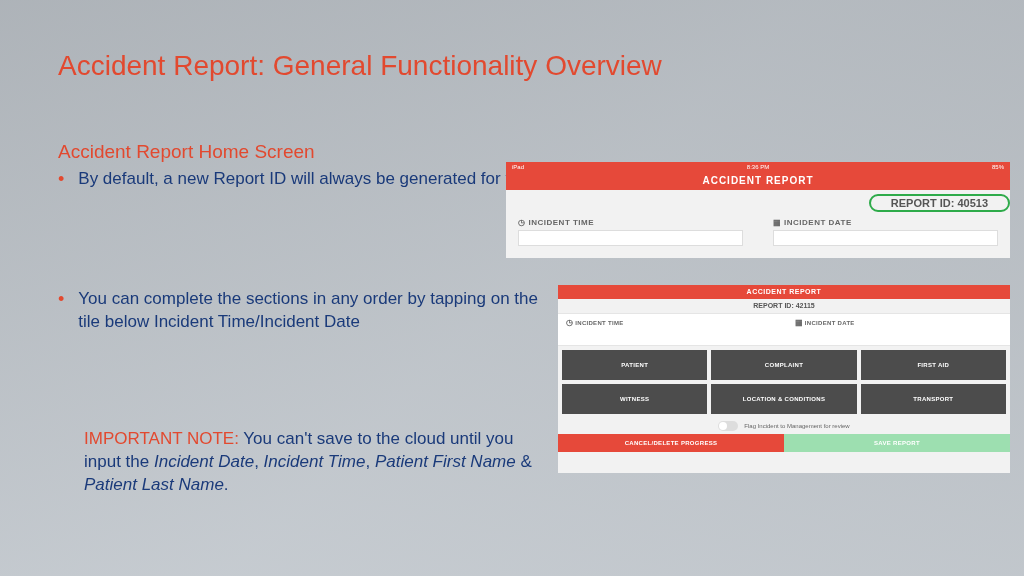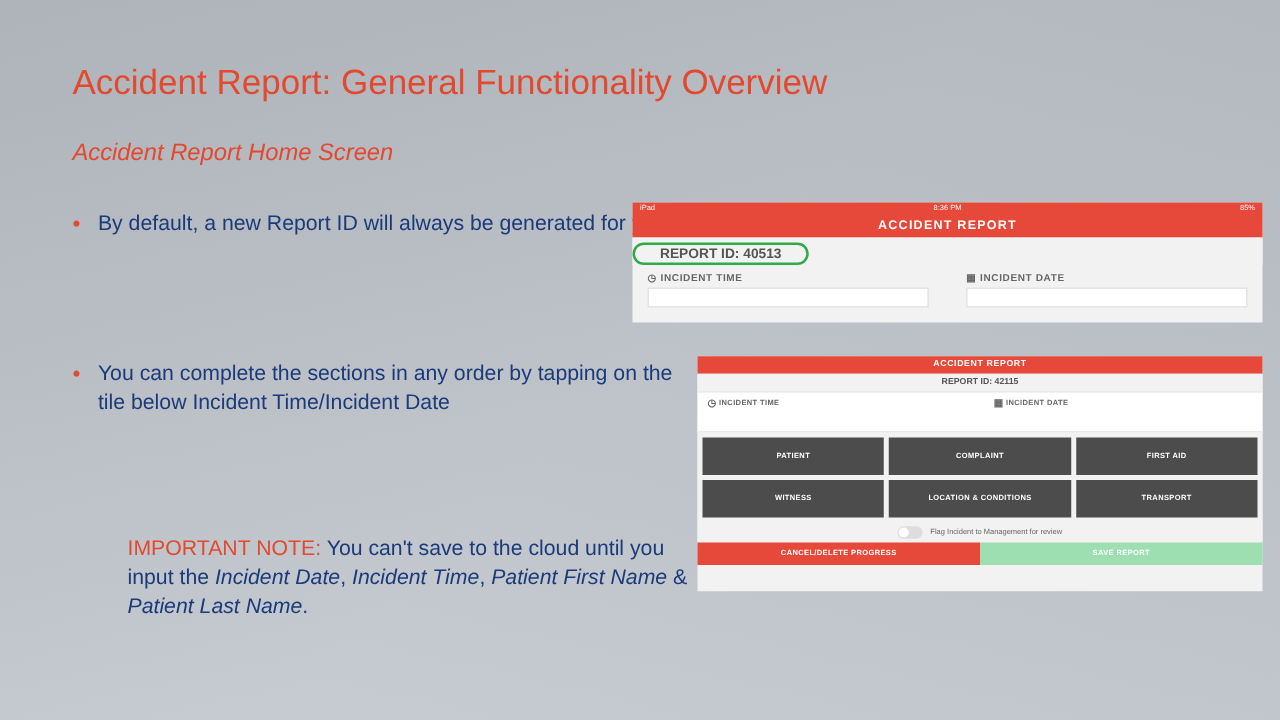--- a/index.html
+++ b/index.html
@@ -9,36 +9,36 @@
               linear-gradient(135deg, #8a929a 0%, #b8c0c8 50%, #9aa2aa 100%);
   font-family: "Segoe UI", Tahoma, sans-serif;
   position:relative;
   overflow:hidden;
 }
 .title {
   position:absolute; left:58px; top:50px;
   font-size:28px; color:#e2492f; font-weight:400;
 }
 .subtitle {
-  position:absolute; left:58px; top:112px;
-  font-size:19px; color:#e2492f; font-weight:400;font-style:italic;
+  position:absolute; left:58px; top:141px;
+  font-size:19px; color:#e2492f; font-weight:400;
 }
 .bullet-region { position:absolute; left:58px; width:490px; }
 .bullet { display:flex; align-items:flex-start; }
 .dot { color:#e2492f; font-size:18px; margin-right:14px; margin-top:2px; line-height:1; }
 .btxt { color:#1a3a7a; font-size:17px; line-height:1.35; }
-.note { position:absolute; left:84px; top:428px; width:470px; color:#1a3a7a; font-size:17px; line-height:1.35;margin-left:18px; }
+.note { position:absolute; left:84px; top:428px; width:470px; color:#1a3a7a; font-size:17px; line-height:1.35; }
 .note .imp { color:#e2492f; }
 .note .em { font-style:italic; }
 
 
 .shot1 { position:absolute; left:506px; top:162px; width:504px; height:96px; background:#f2f2f2; font-family: Arial, sans-serif; }
 .statusbar1 { height:10px; background:#e6493a; display:flex; justify-content:space-between; align-items:center; padding:0 6px; font-size:6px; color:#fff; }
 .hdr1 { height:18px; background:#e6493a; color:#fff; text-align:center; font-size:10px; letter-spacing:1px; line-height:18px; font-weight:600; }
-.ridrow1 { height:22px; background:#f2f2f2; text-align:left; position:relative; }
+.ridrow1 { height:22px; background:#f2f2f2; text-align:right; position:relative; }
 .ridtxt1 { display:inline-block; font-size:11px; font-weight:600; color:#555; margin-top:4px; padding:1px 20px; border:2px solid #2eab4a; border-radius:10px; }
 .fields1 { display:flex; padding:6px 12px 0 12px; gap:30px; }
 .fld1 { flex:1; }
 .flabel1 { font-size:8px; color:#666; font-weight:600; letter-spacing:.5px; display:flex; align-items:center; gap:3px; }
 .finput1 { height:16px; background:#fff; border:1px solid #ddd; margin-top:3px; }
 
 
 .shot2 { position:absolute; left:558px; top:285px; width:452px; height:188px; background:#f2f2f2; font-family: Arial, sans-serif; }
 .hdr2 { height:14px; background:#e6493a; color:#fff; text-align:center; font-size:7px; letter-spacing:.5px; line-height:14px; font-weight:600; }
 .ridrow2 { height:14px; background:#f2f2f2; text-align:center; font-size:7px; color:#555; line-height:14px; font-weight:600; }

